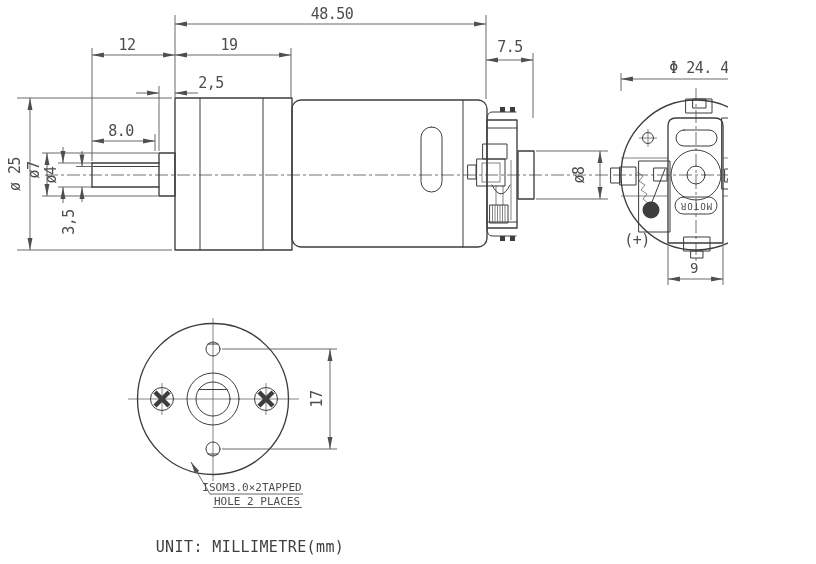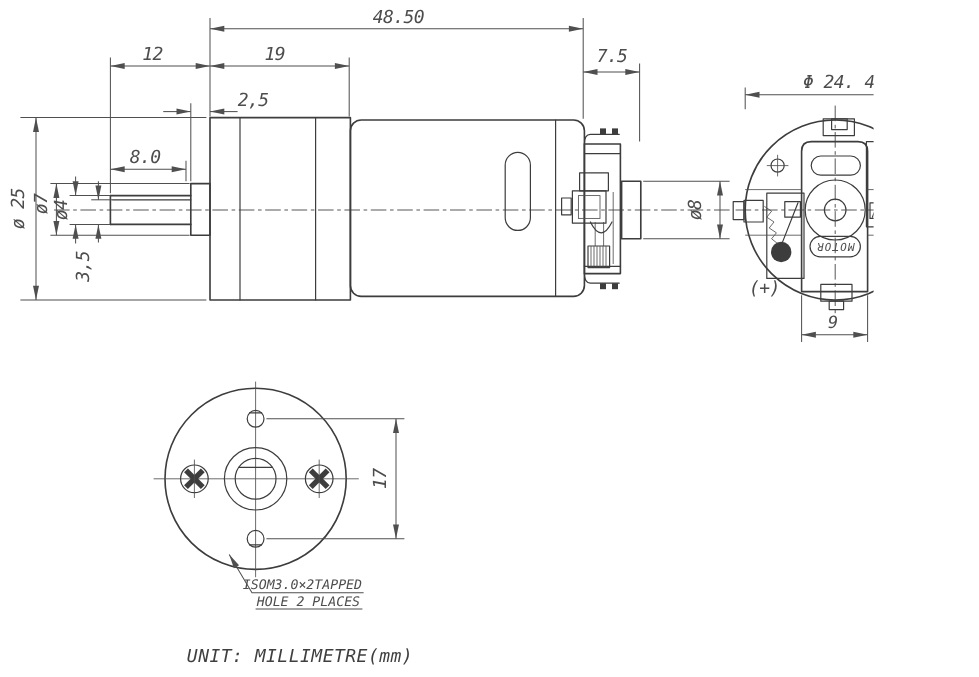--- a/index.html
+++ b/index.html
@@ -1,16 +1,16 @@
 <!DOCTYPE html>
 <html><head>
 <meta charset="utf-8">
 <style>
   html,body{margin:0;padding:0;background:#ffffff;}
-  .page{width:728px;height:564px;position:relative;background:#fff;overflow:hidden;font-style:italic;}
+  .page{width:728px;height:564px;position:relative;background:#fff;overflow:hidden;}
   svg{display:block;}
   .ln{stroke:#3d3d3d;fill:none;stroke-width:1.35;stroke-linecap:round;stroke-linejoin:round;}
   .tn{stroke:#3d3d3d;fill:none;stroke-width:1;stroke-linecap:round;stroke-linejoin:round;}
   .dm{stroke:#4f4f4f;fill:none;stroke-width:.85;}
   .cl{stroke:#4f4f4f;fill:none;stroke-width:.8;stroke-dasharray:13 3 3 3;}
   .th{stroke:#4f4f4f;fill:none;stroke-width:.7;}
   .fl{fill:#3d3d3d;stroke:none;}
   .xk{stroke:#3d3d3d;fill:none;stroke-width:4.5;}
   .tx{font-family:"DejaVu Sans Mono","Liberation Mono",monospace;fill:#4d4d4d;
       font-size:15px;text-anchor:middle;letter-spacing:-.5px;}

